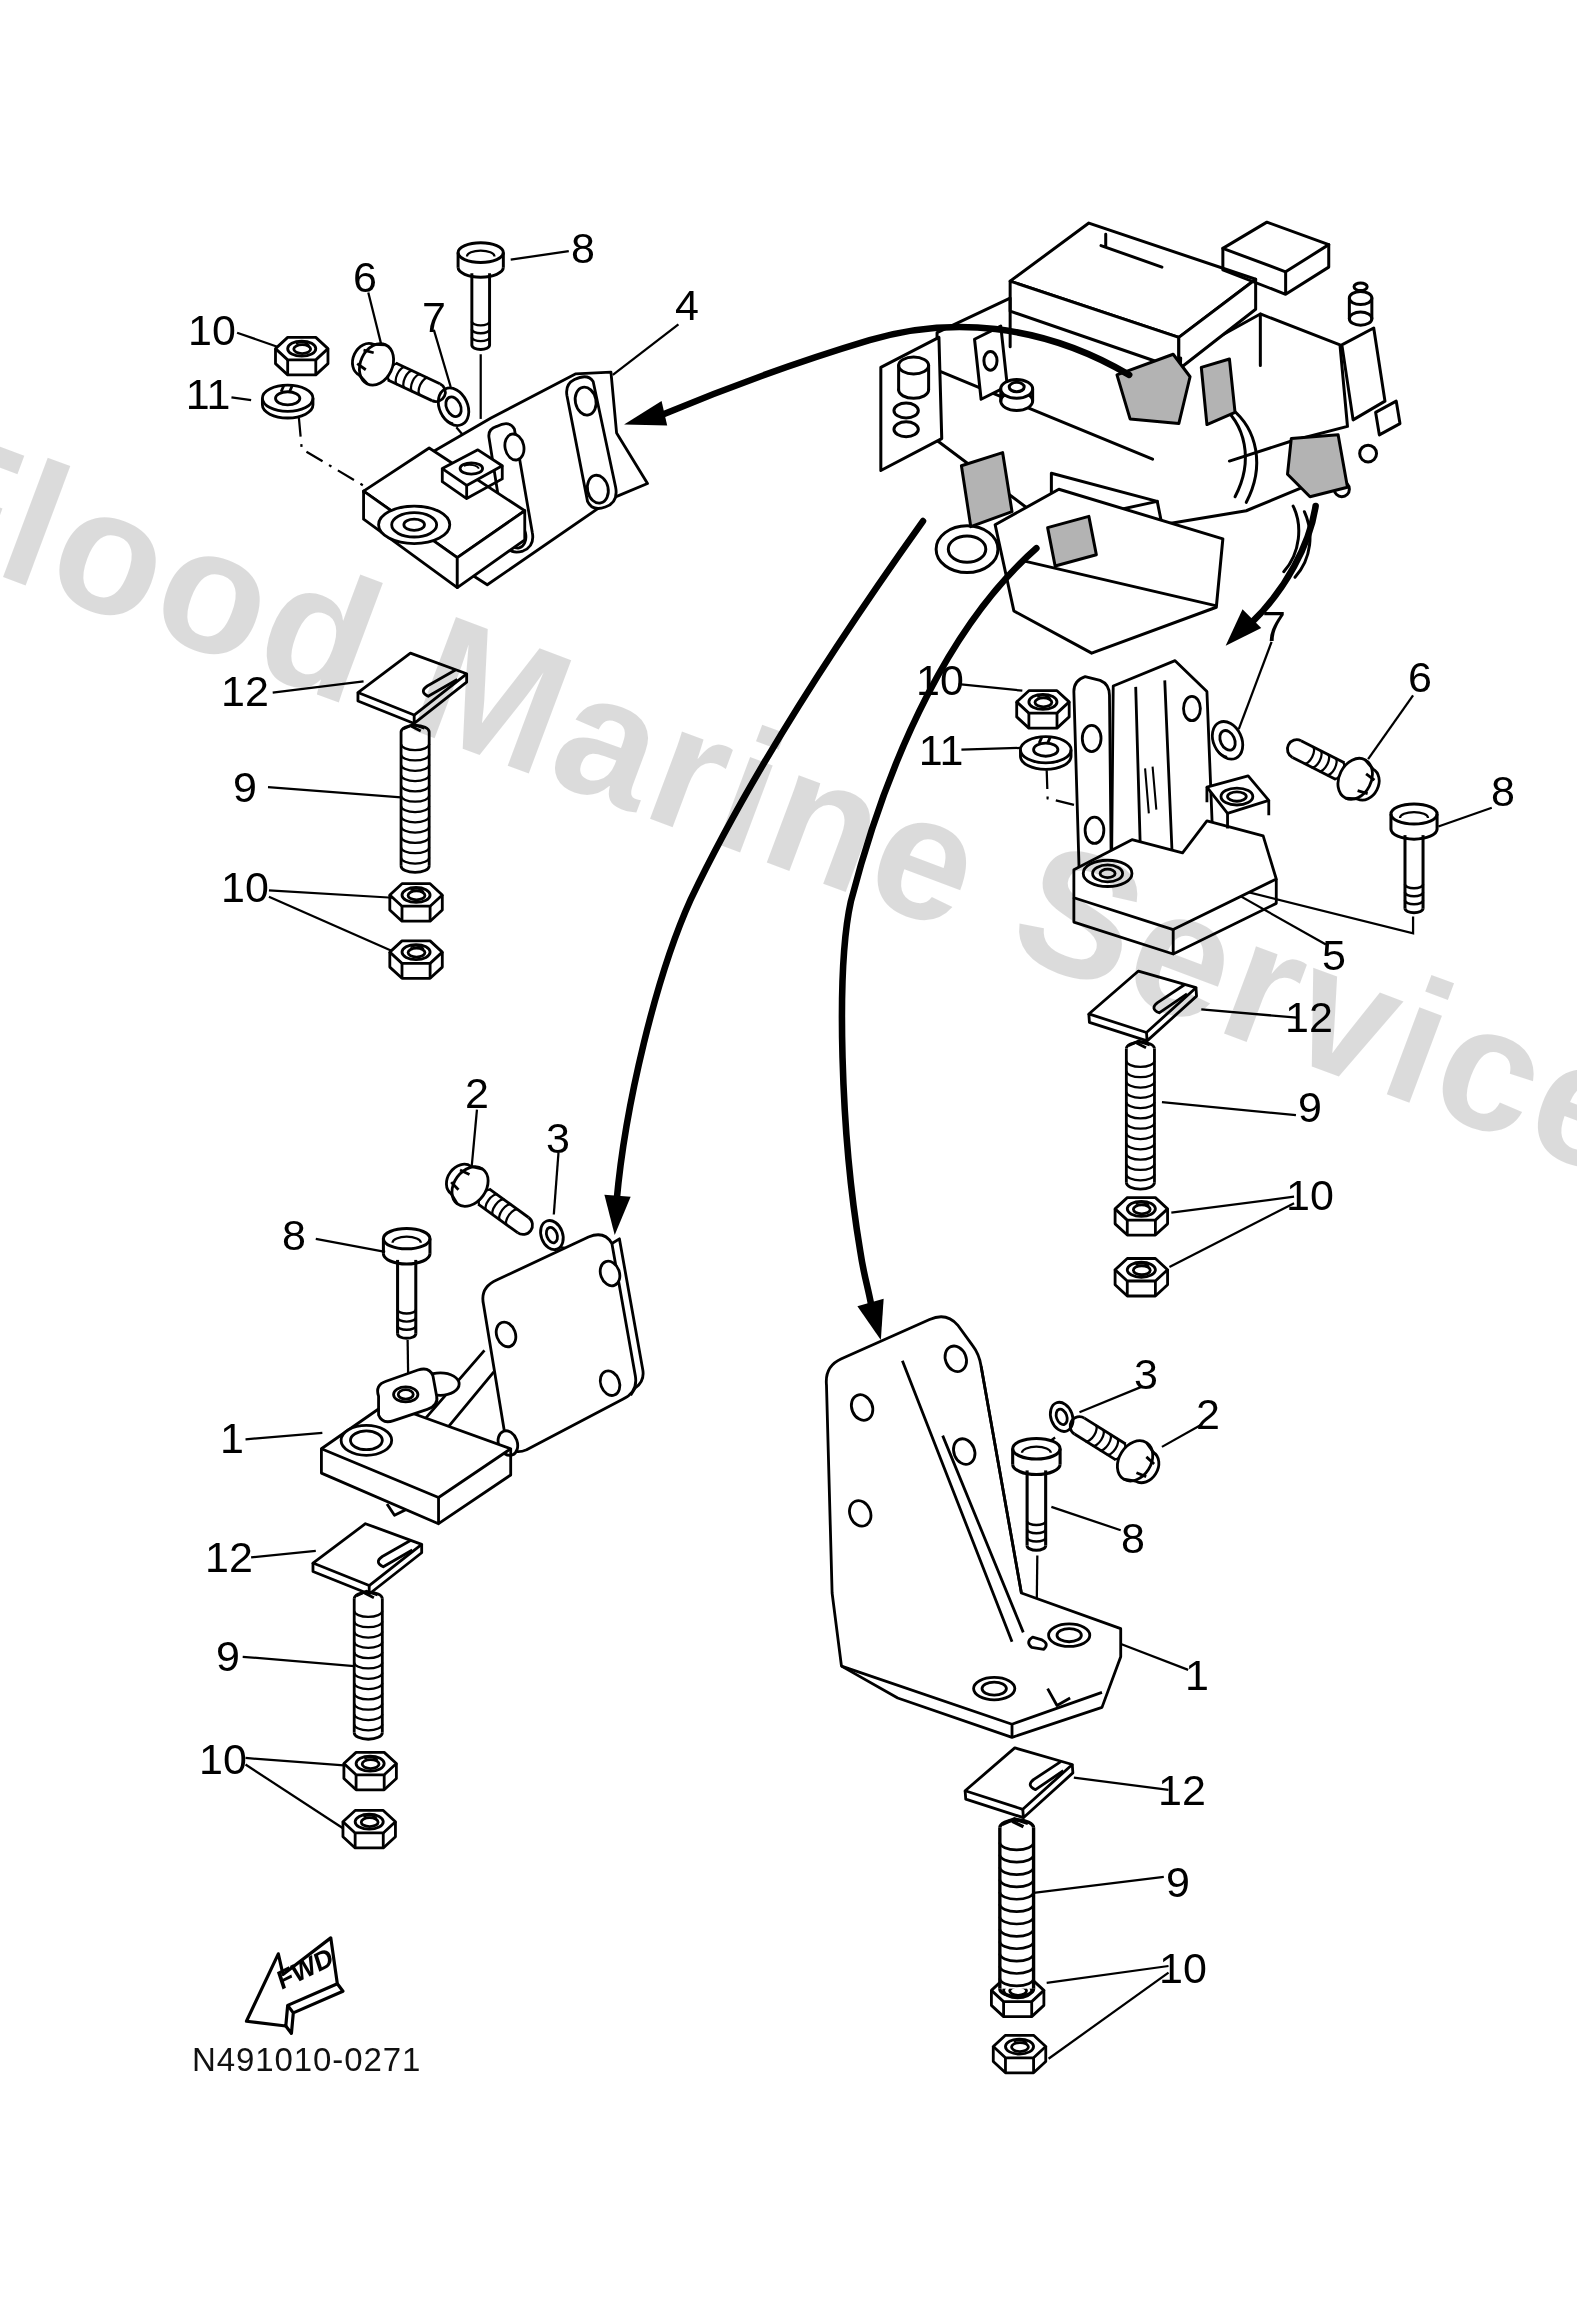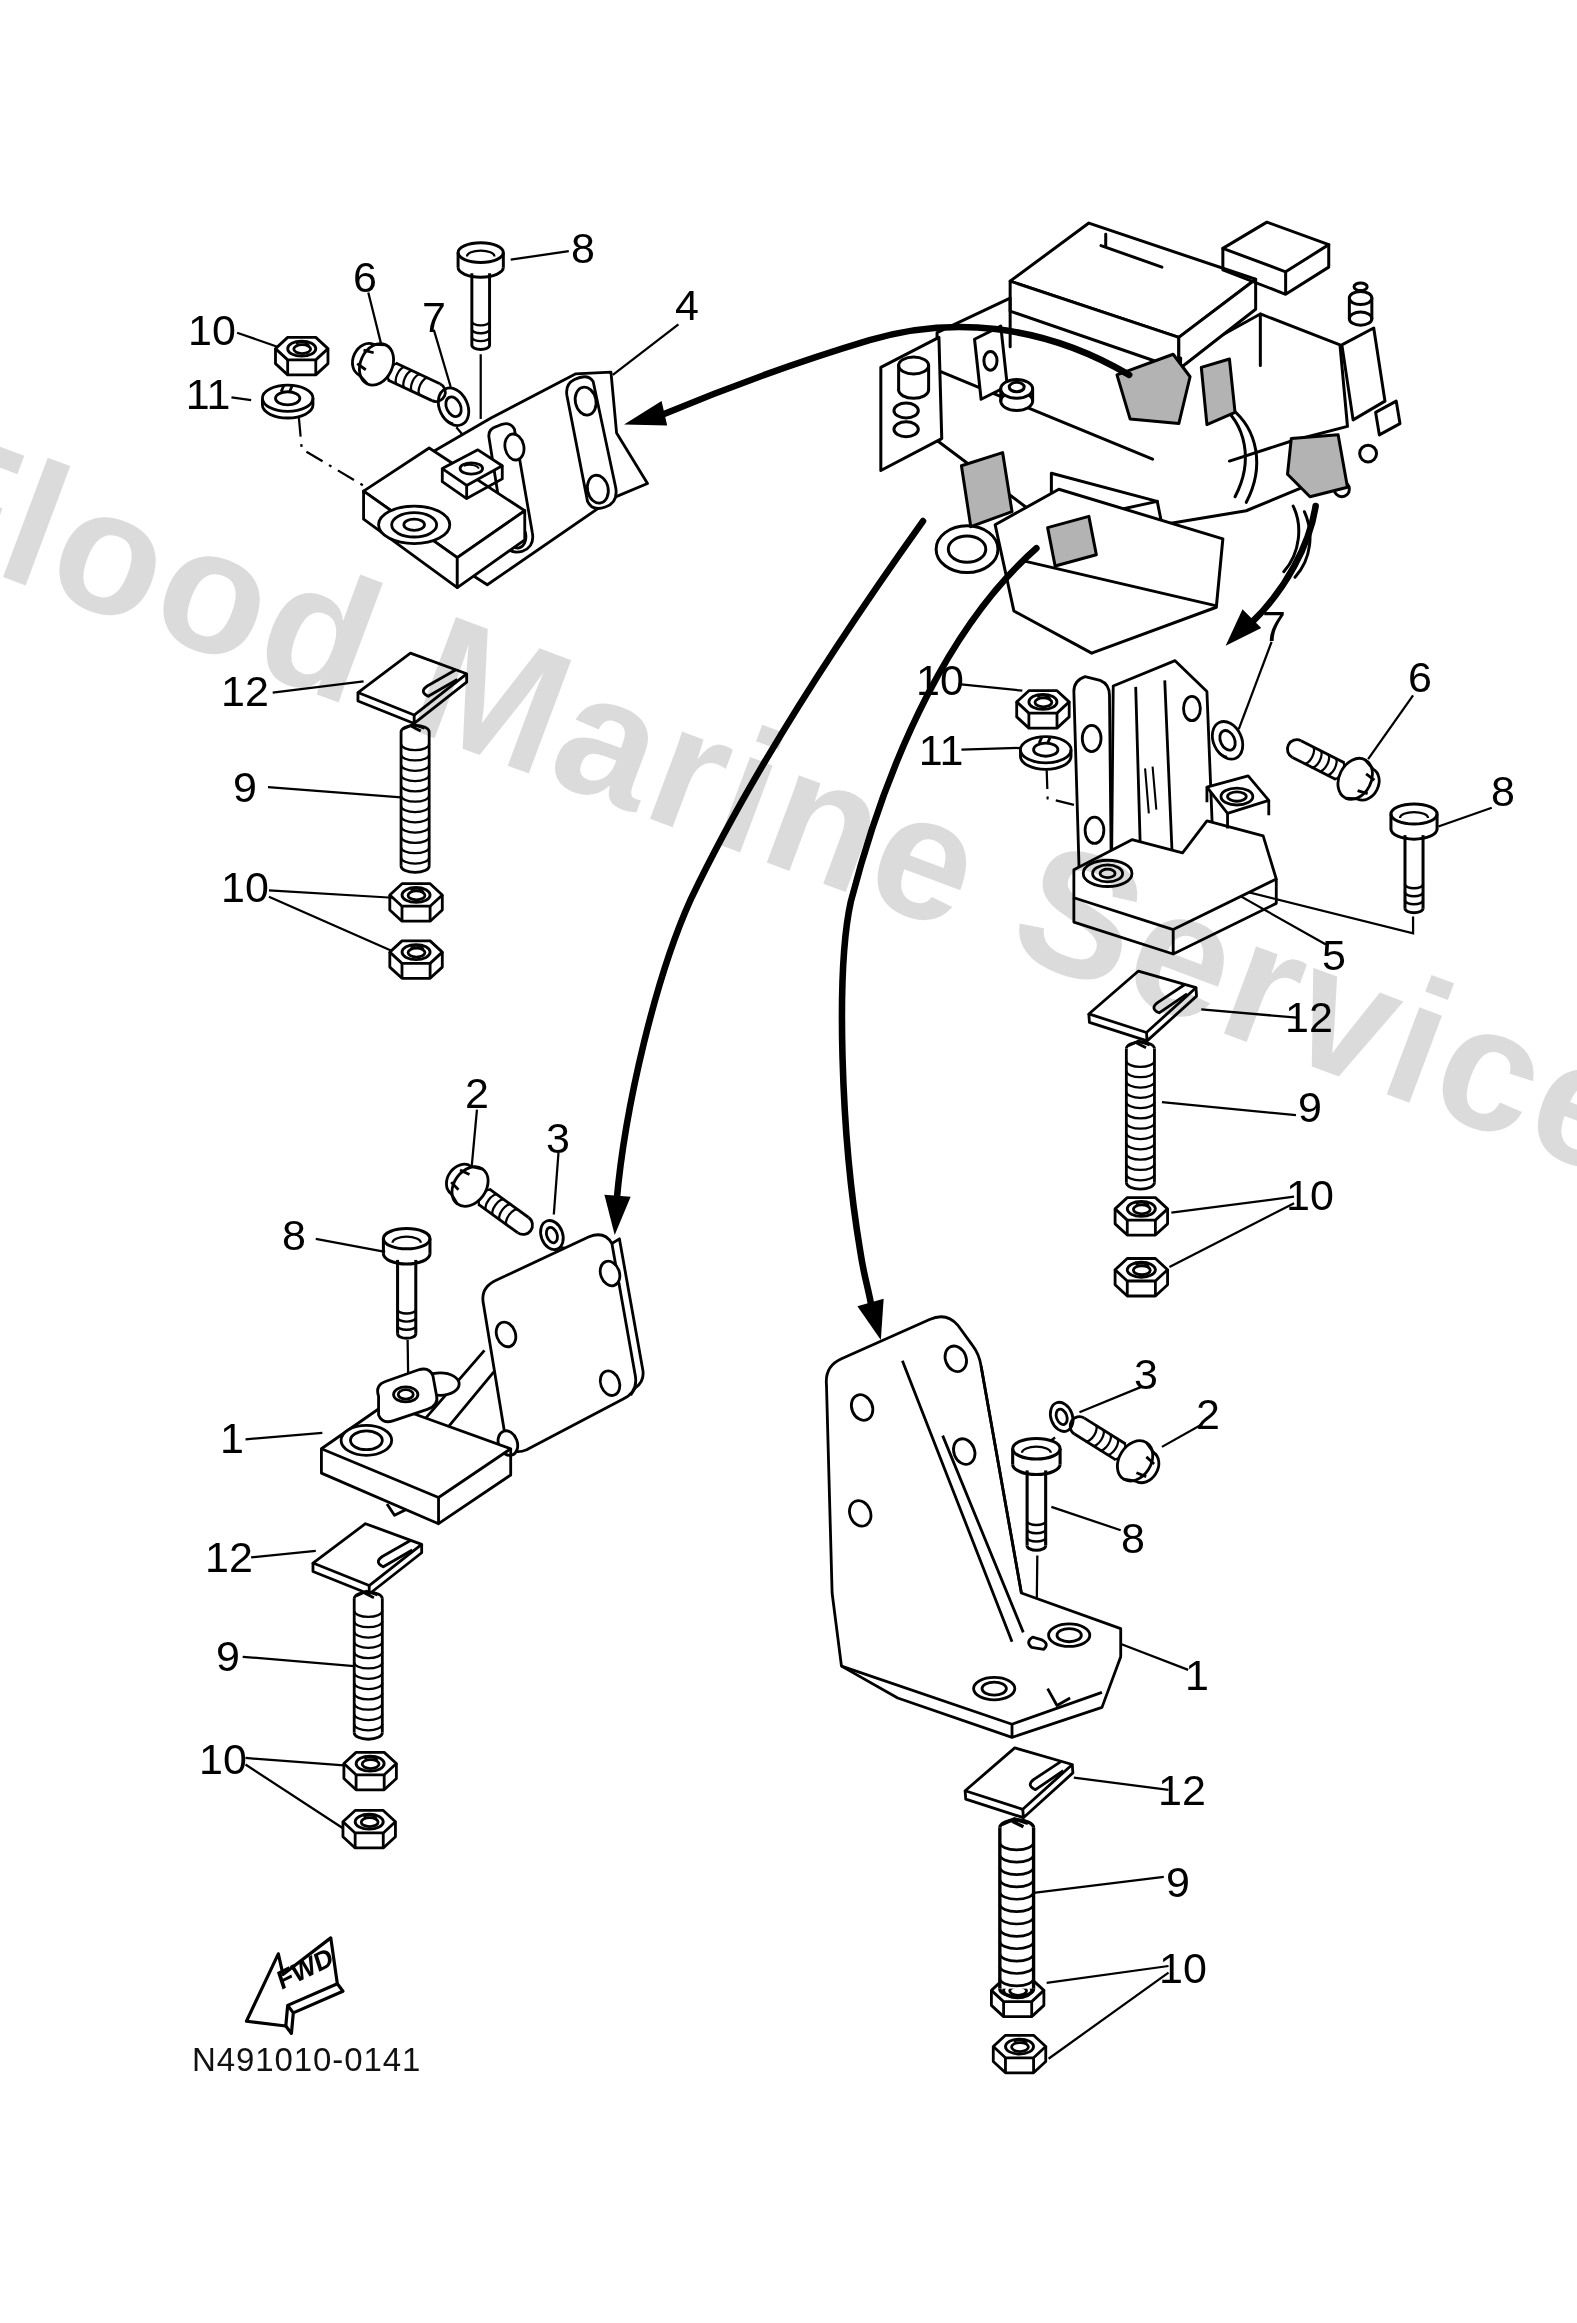--- a/index.html
+++ b/index.html
@@ -347,16 +347,16 @@
   <span class="callout" style="left:223px;top:1759px">10</span>
   <span class="callout" style="left:1146px;top:1374px">3</span>
   <span class="callout" style="left:1208px;top:1414px">2</span>
   <span class="callout" style="left:1133px;top:1538px">8</span>
   <span class="callout" style="left:1197px;top:1675px">1</span>
   <span class="callout" style="left:1182px;top:1790px">12</span>
   <span class="callout" style="left:1178px;top:1882px">9</span>
   <span class="callout" style="left:1183px;top:1968px">10</span>
 </div>
 
-<div class="part-code">N491010-0141</div>
+<div class="part-code">N491010-0271</div>
 
 <div class="watermark">Flood Marine Services</div>
 
 
 </body></html>

